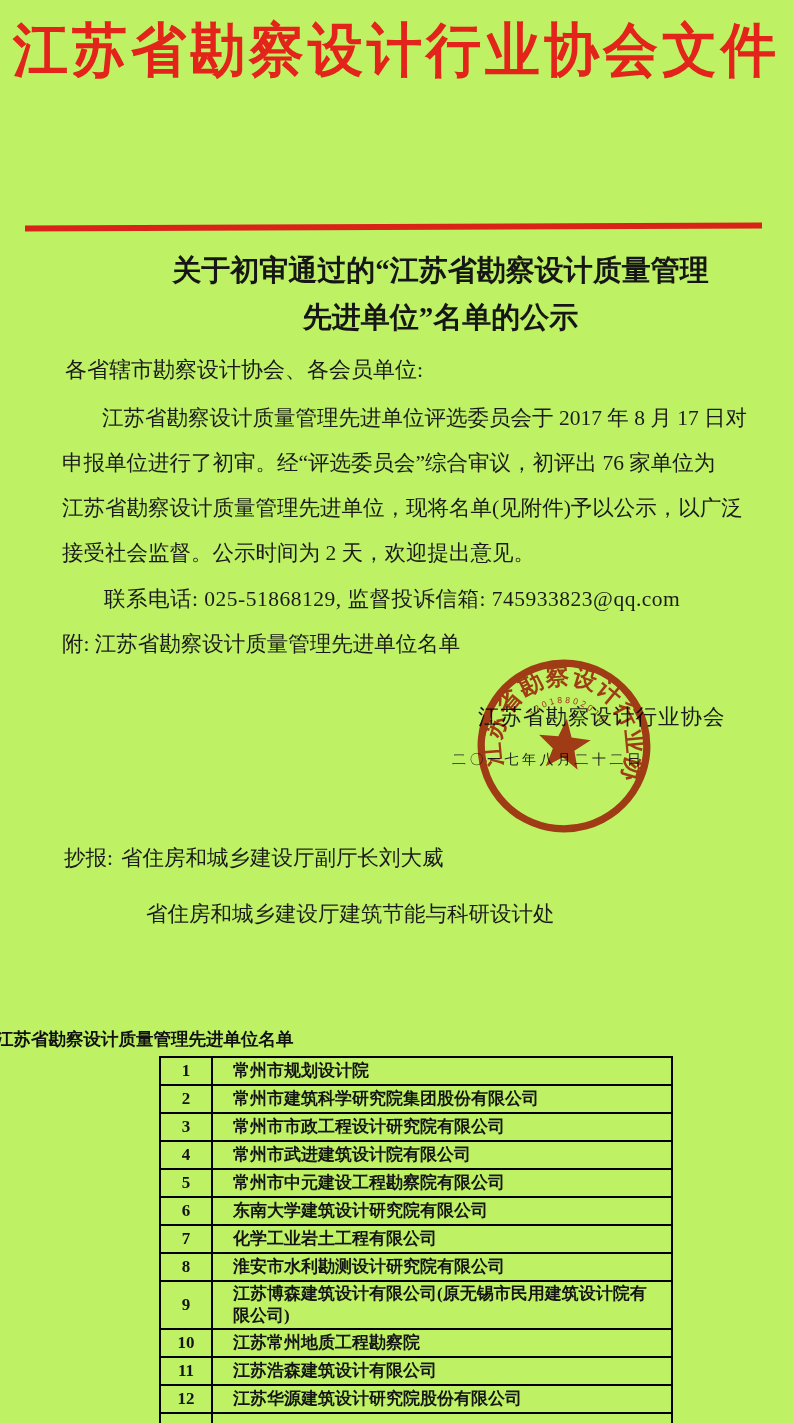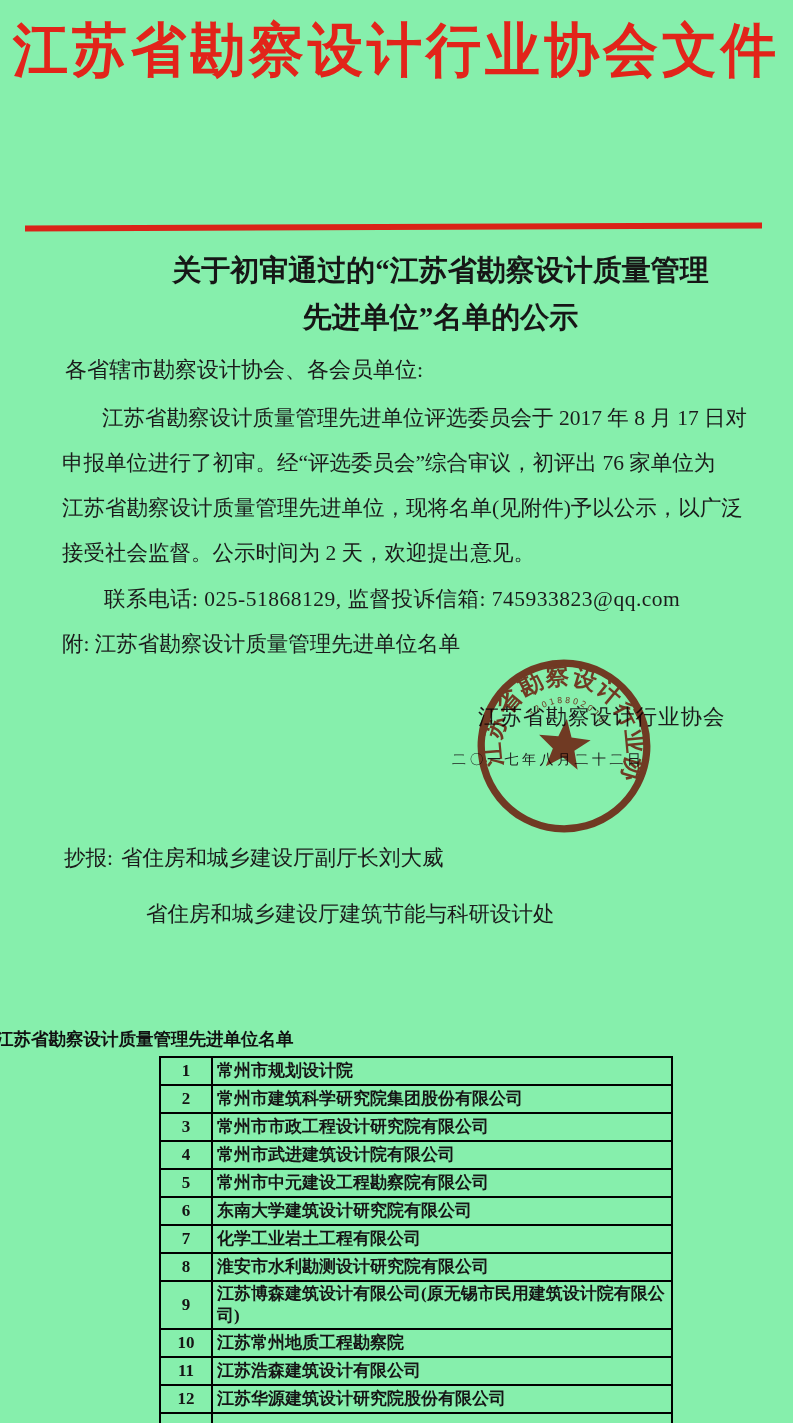--- a/index.html
+++ b/index.html
@@ -4,21 +4,21 @@
 <style>
   * { margin: 0; padding: 0; box-sizing: border-box; }
   html, body { background: #ffffff; }
   body {
     width: 793px; height: 1423px;
     font-family: "Liberation Serif", "DejaVu Serif", serif;
     color: #1b1b1b;
     position: relative;
     overflow: hidden;
   }
-  .page { position: absolute; inset: 0; background: #86efac; overflow: hidden; }
+  .page { position: absolute; inset: 0; background: #bef264; overflow: hidden; }
 
   .doc-header {
     position: absolute; top: 14px; left: 0; width: 100%;
     text-align: center;
     font-size: 55px; font-weight: bold;
     color: #e2241a;
     letter-spacing: 4px;
     transform: scaleY(1.06);
     white-space: nowrap;
   }
@@ -93,21 +93,21 @@
     width: 514px;
     border-collapse: collapse;
     table-layout: fixed;
   }
   .company-table td {
     border: 2px solid #000;
     font-size: 17px; font-weight: bold;
     color: #151515;
     height: 28px;
     line-height: 22px;
-    padding: 1px 4px;
+    padding: 1px 20px;
     vertical-align: middle;
   }
   .company-table td.col-no {
     width: 52px; text-align: center; padding: 1px 0;
   }
 </style>
 </head>
 <body>
 
 <div class="page">

